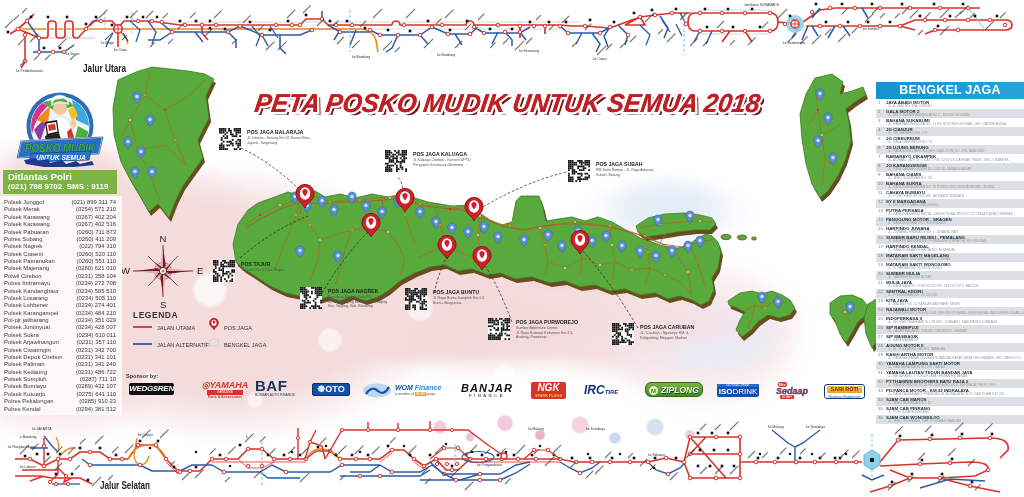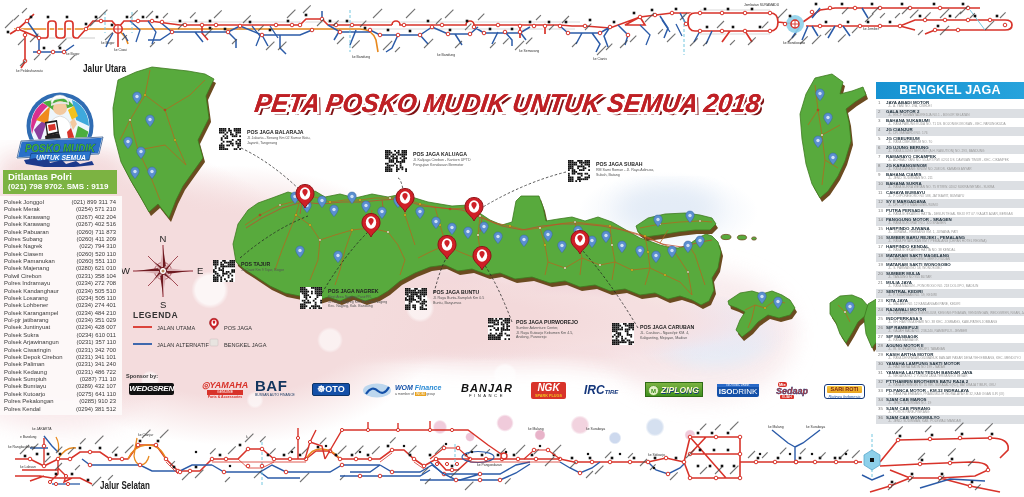--- a/index.html
+++ b/index.html
@@ -1557,21 +1557,21 @@
     </div>
 <div class="abs" style="left:456px;top:383px;width:62px;height:15px;text-align:center">
 <div style="color:#111;font-weight:bold;font-style:italic;font-size:11px;line-height:10px;letter-spacing:1px">BANJAR</div>
 <div style="color:#111;font-size:4.2px;letter-spacing:2.5px;line-height:5px">FINANCE</div>
     </div>
 <div class="abs" style="left:531px;top:382px;width:35px;height:17px;background:#d8332a;border-radius:2px;text-align:center">
 <div style="color:#fff;font-weight:bold;font-style:italic;font-size:10px;line-height:12px">NGK</div>
 <div style="color:#f2c21e;font-weight:bold;font-size:3.8px;line-height:4px">SPARK PLUGS</div>
     </div>
 <div class="abs" style="left:584px;top:384px;width:46px;height:13px;color:#13357a;font-weight:bold;font-style:italic;font-size:12px;line-height:12px">IRC<span style="font-size:6px">TIRE</span></div>
-<div class="abs" style="left:645px;top:382px;width:58px;height:15px;background:linear-gradient(180deg,#7cb342,#3f8f1e);border-radius:0;border:1px solid #2e6b14">
+<div class="abs" style="left:645px;top:382px;width:58px;height:15px;background:linear-gradient(180deg,#7cb342,#3f8f1e);border-radius:6px;border:1px solid #2e6b14">
 <div style="position:absolute;left:2px;top:2px;width:11px;height:11px;border-radius:50%;background:#e4f0c8;border:1px solid #5a9a2e;color:#3f8f1e;font-size:6px;font-weight:bold;text-align:center;line-height:11px">M</div>
 <div style="position:absolute;left:15px;top:2px;font-weight:bold;font-style:italic;font-size:8.5px;color:#fdfdc8;text-shadow:0.5px 0.5px 0 #14387a">ZIPLONG</div>
     </div>
 <div class="abs" style="left:717px;top:384px;width:42px;height:13px;background:#1450a8;border-radius:2px;text-align:center">
 <div style="background:#2a6ac8;color:#fff;font-size:2.8px;line-height:3.4px">ISOTONIC DRINK</div>
 <div style="color:#fff;font-weight:bold;font-size:8px;line-height:9px">ISO<span style="font-weight:normal">DRINK</span></div>
     </div>
 <div class="abs" style="left:776px;top:382px;width:36px;height:17px">
 <div style="position:absolute;left:2px;top:0;background:#d8332a;color:#fff;font-size:4px;font-weight:bold;border-radius:2px;padding:0 1px">Mie</div>
 <div style="position:absolute;left:0;top:4px;color:#d8332a;font-weight:bold;font-style:italic;font-size:9px;-webkit-text-stroke:0.4px #14387a">Sedaap</div>

